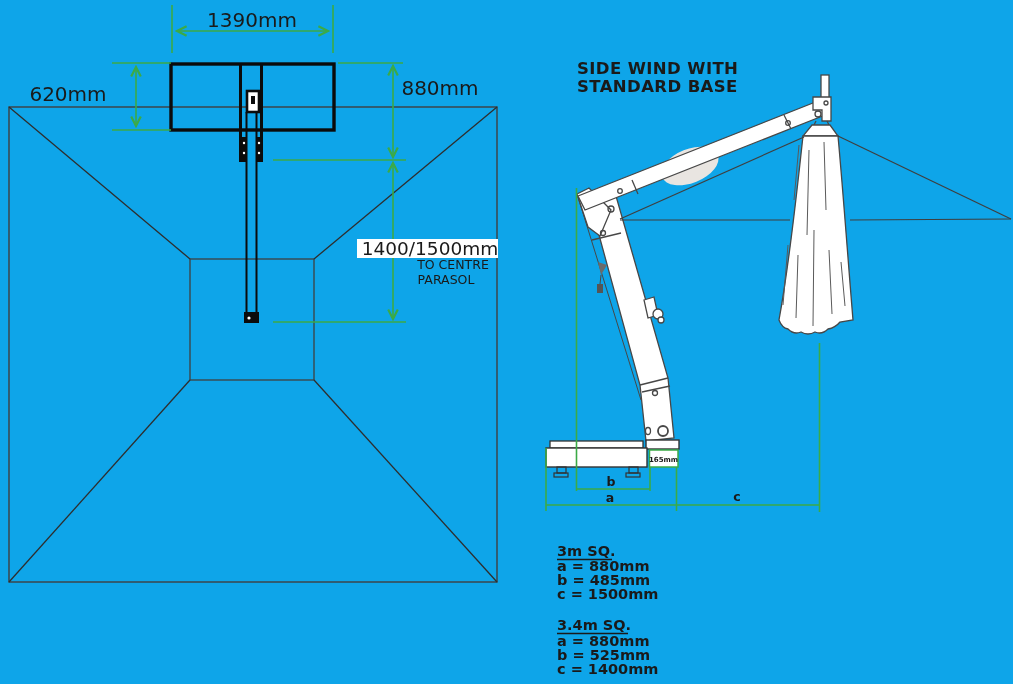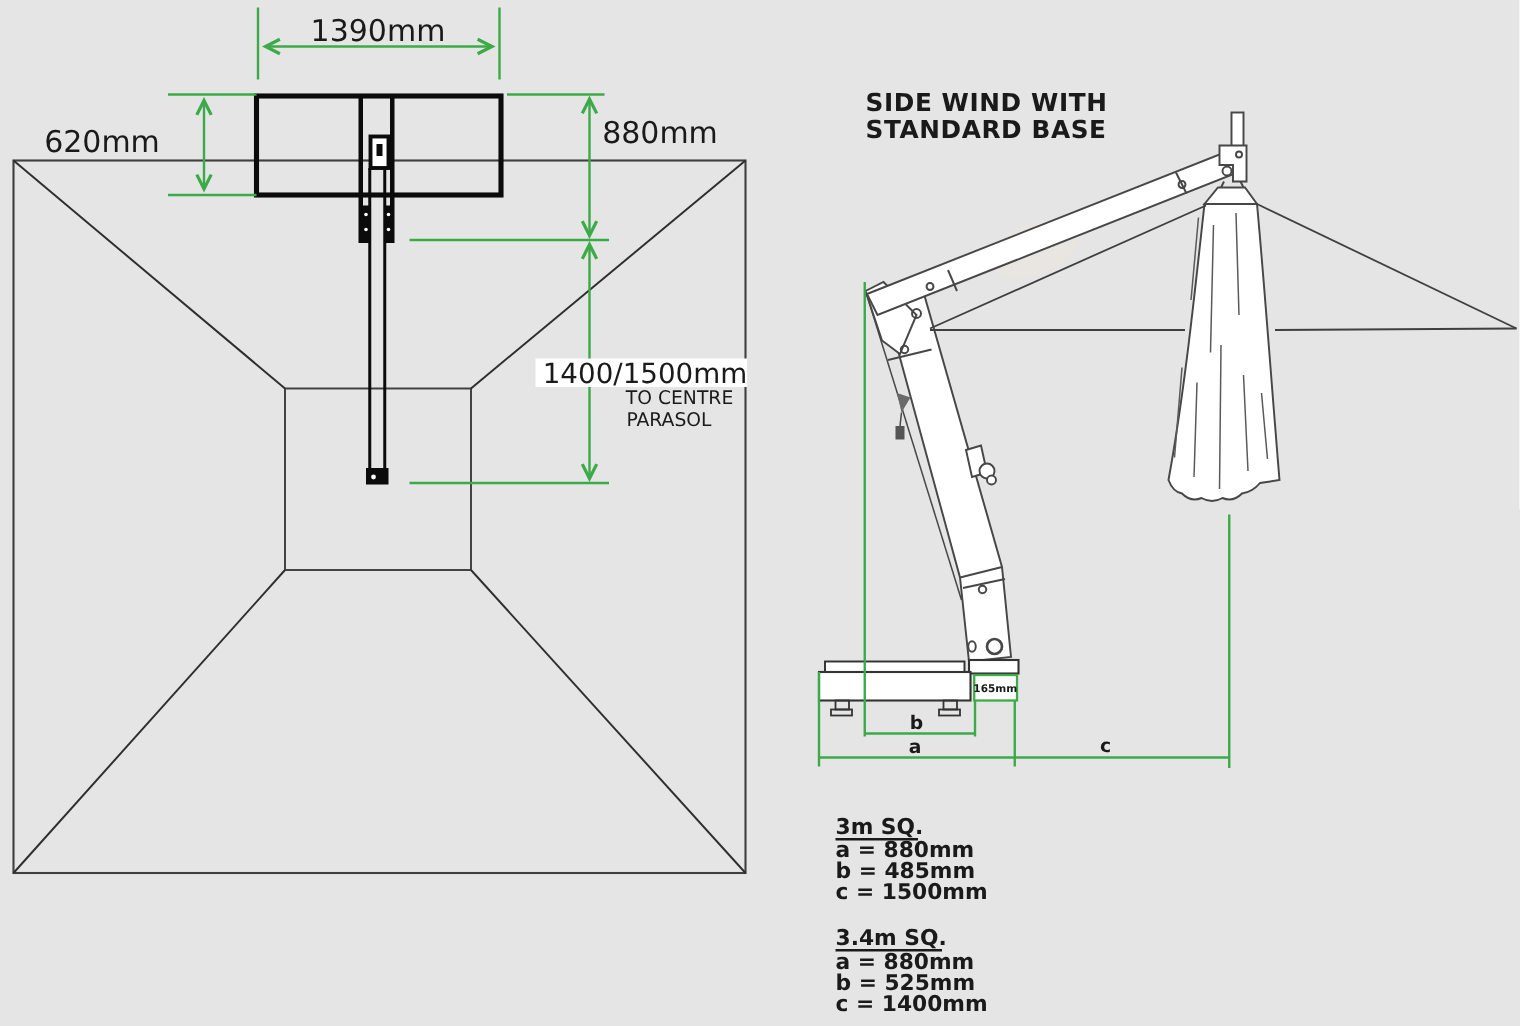--- a/index.html
+++ b/index.html
@@ -1,19 +1,19 @@
 <!DOCTYPE html>
 <html><head>
 <meta charset="utf-8">
 <style>
   html,body{margin:0;padding:0;background:#ffffff;}
   .sheet{
     position:relative;
     width:1013px;height:684px;
-    background:#e5e5e5;
+    background:#0ea5e9;
     font-family:"DejaVu Sans","Liberation Sans",sans-serif;
     overflow:hidden;
   }
   svg text{
     font-family:"DejaVu Sans","Liberation Sans",sans-serif;
     fill:#1a1a1a;
   }
   .dim-big{font-size:20px;}
   .dim-mid{font-size:18.5px;}
   .dim-small{font-size:12.5px;}

